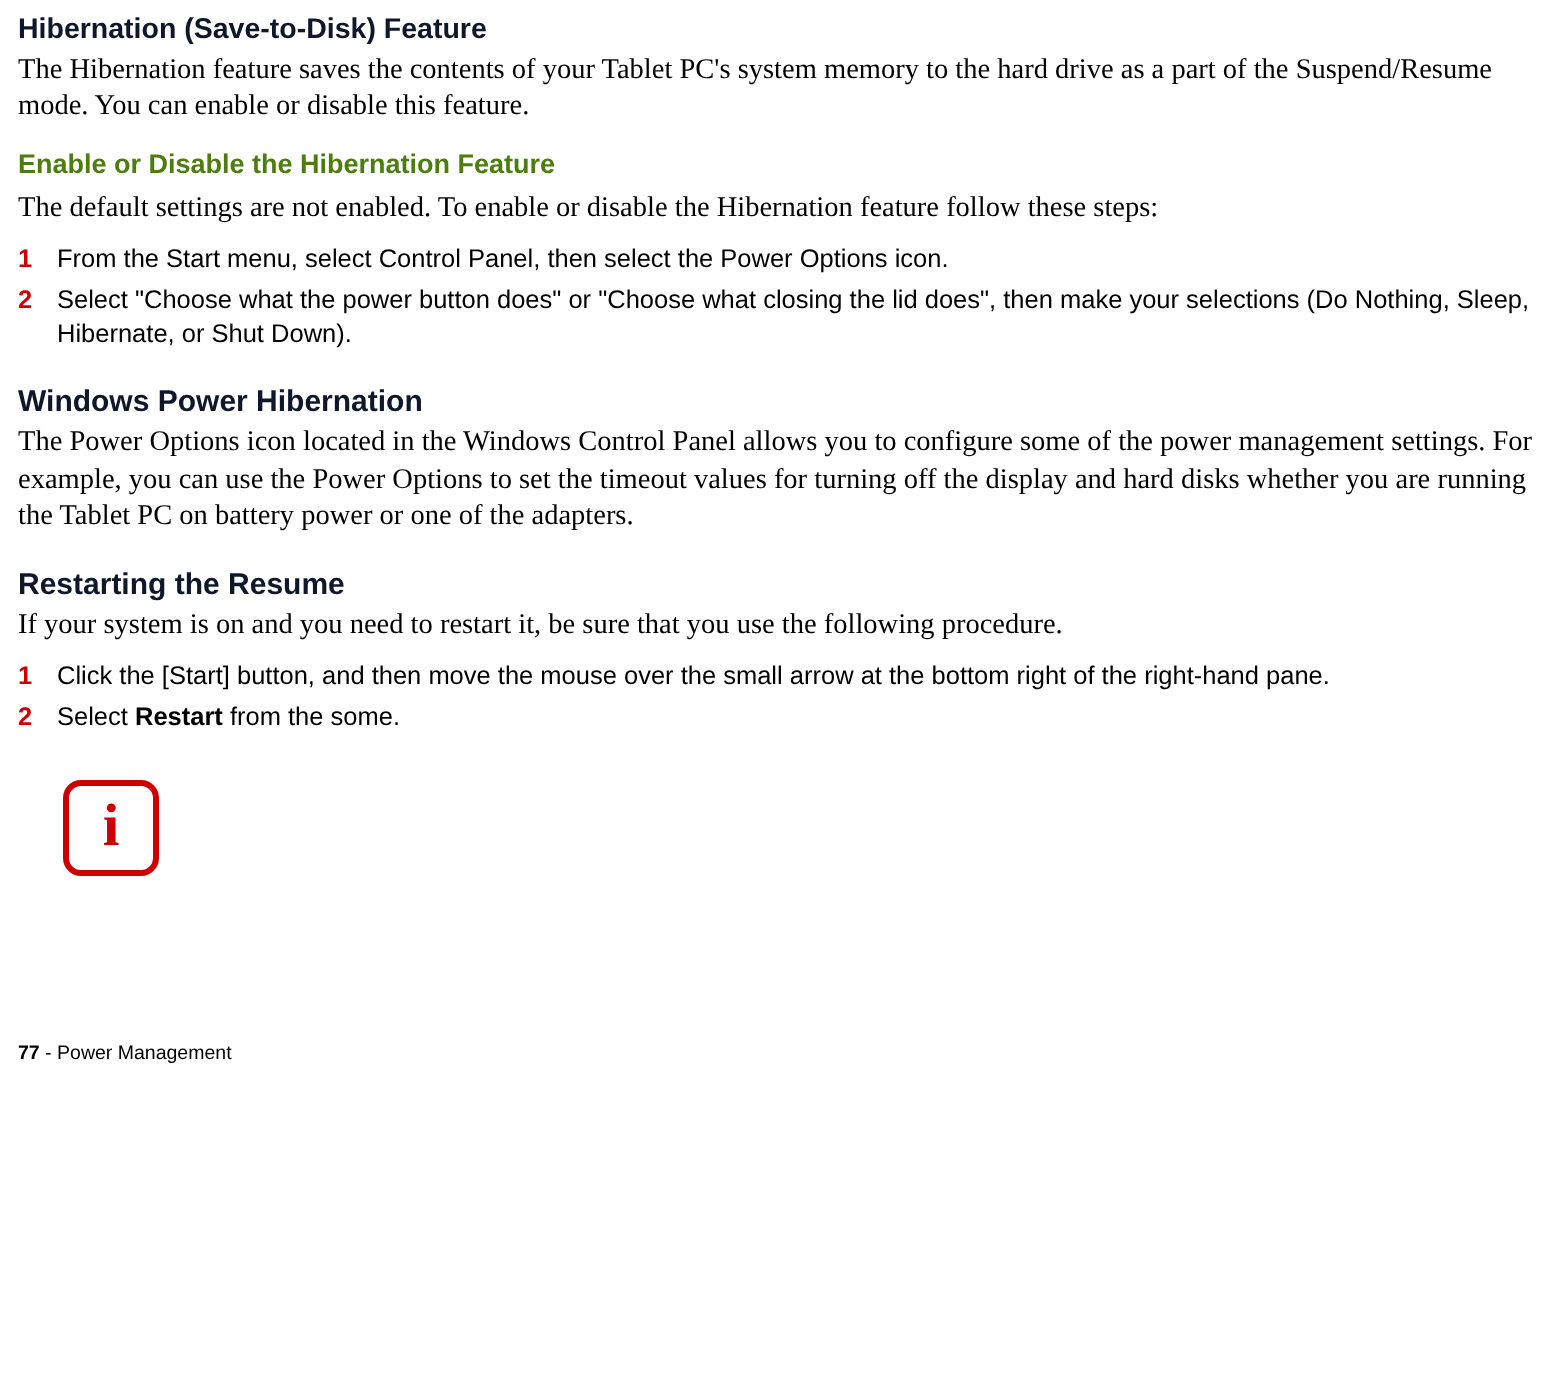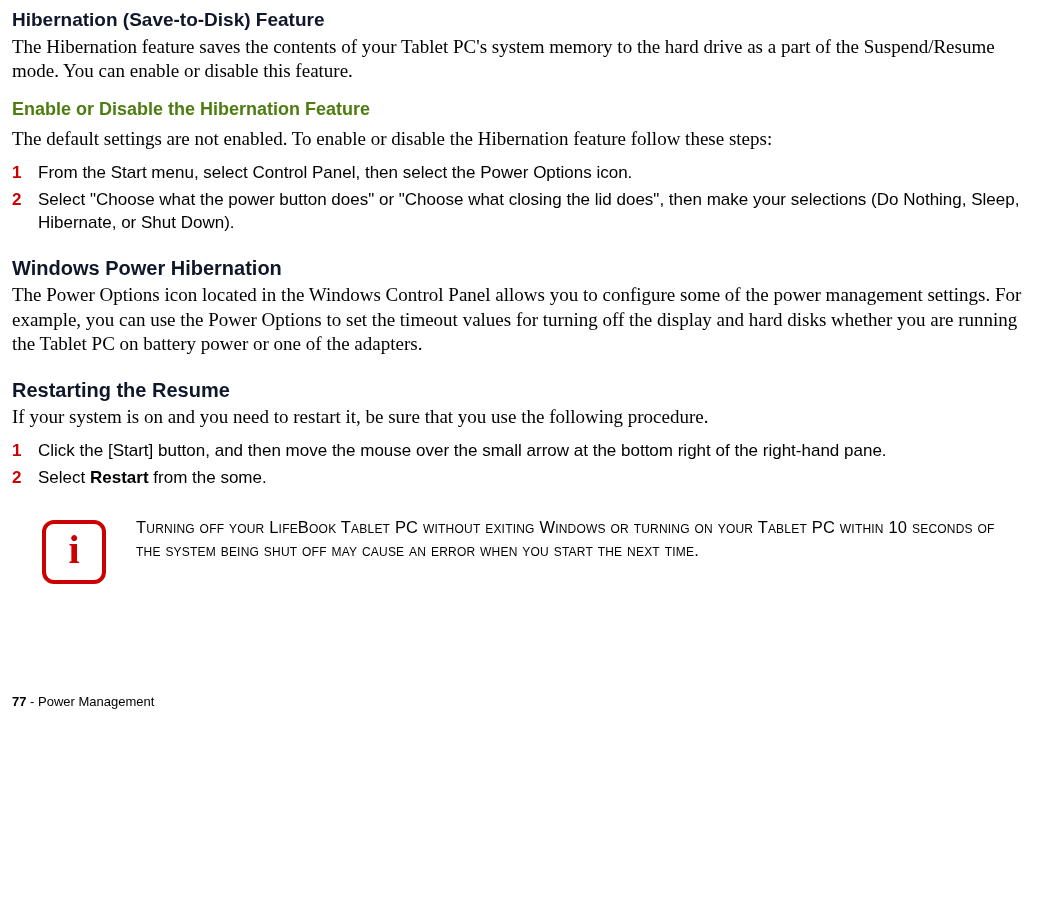--- a/index.html
+++ b/index.html
@@ -139,18 +139,17 @@
     <span class="list-text">
       <span>Select </span><span class="bold-inline">Restart</span><span> from the some.</span>
     </span>
   </div>
 </div>
 
 <div class="info-block">
   <div class="info-icon">
     <span class="info-icon-letter">i</span>
   </div>
-  <div class="info-text">Turning off your LifeBook Tablet PC without exiting Windows or turning on your Tablet PC within 10 seconds of the system being shut off may cause an error when you start the next time.</div>
 </div>
 
 <div class="footer">
   <span class="footer-page">77</span><span> - </span><span>Power Management</span>
 </div>
 
 </body></html>

